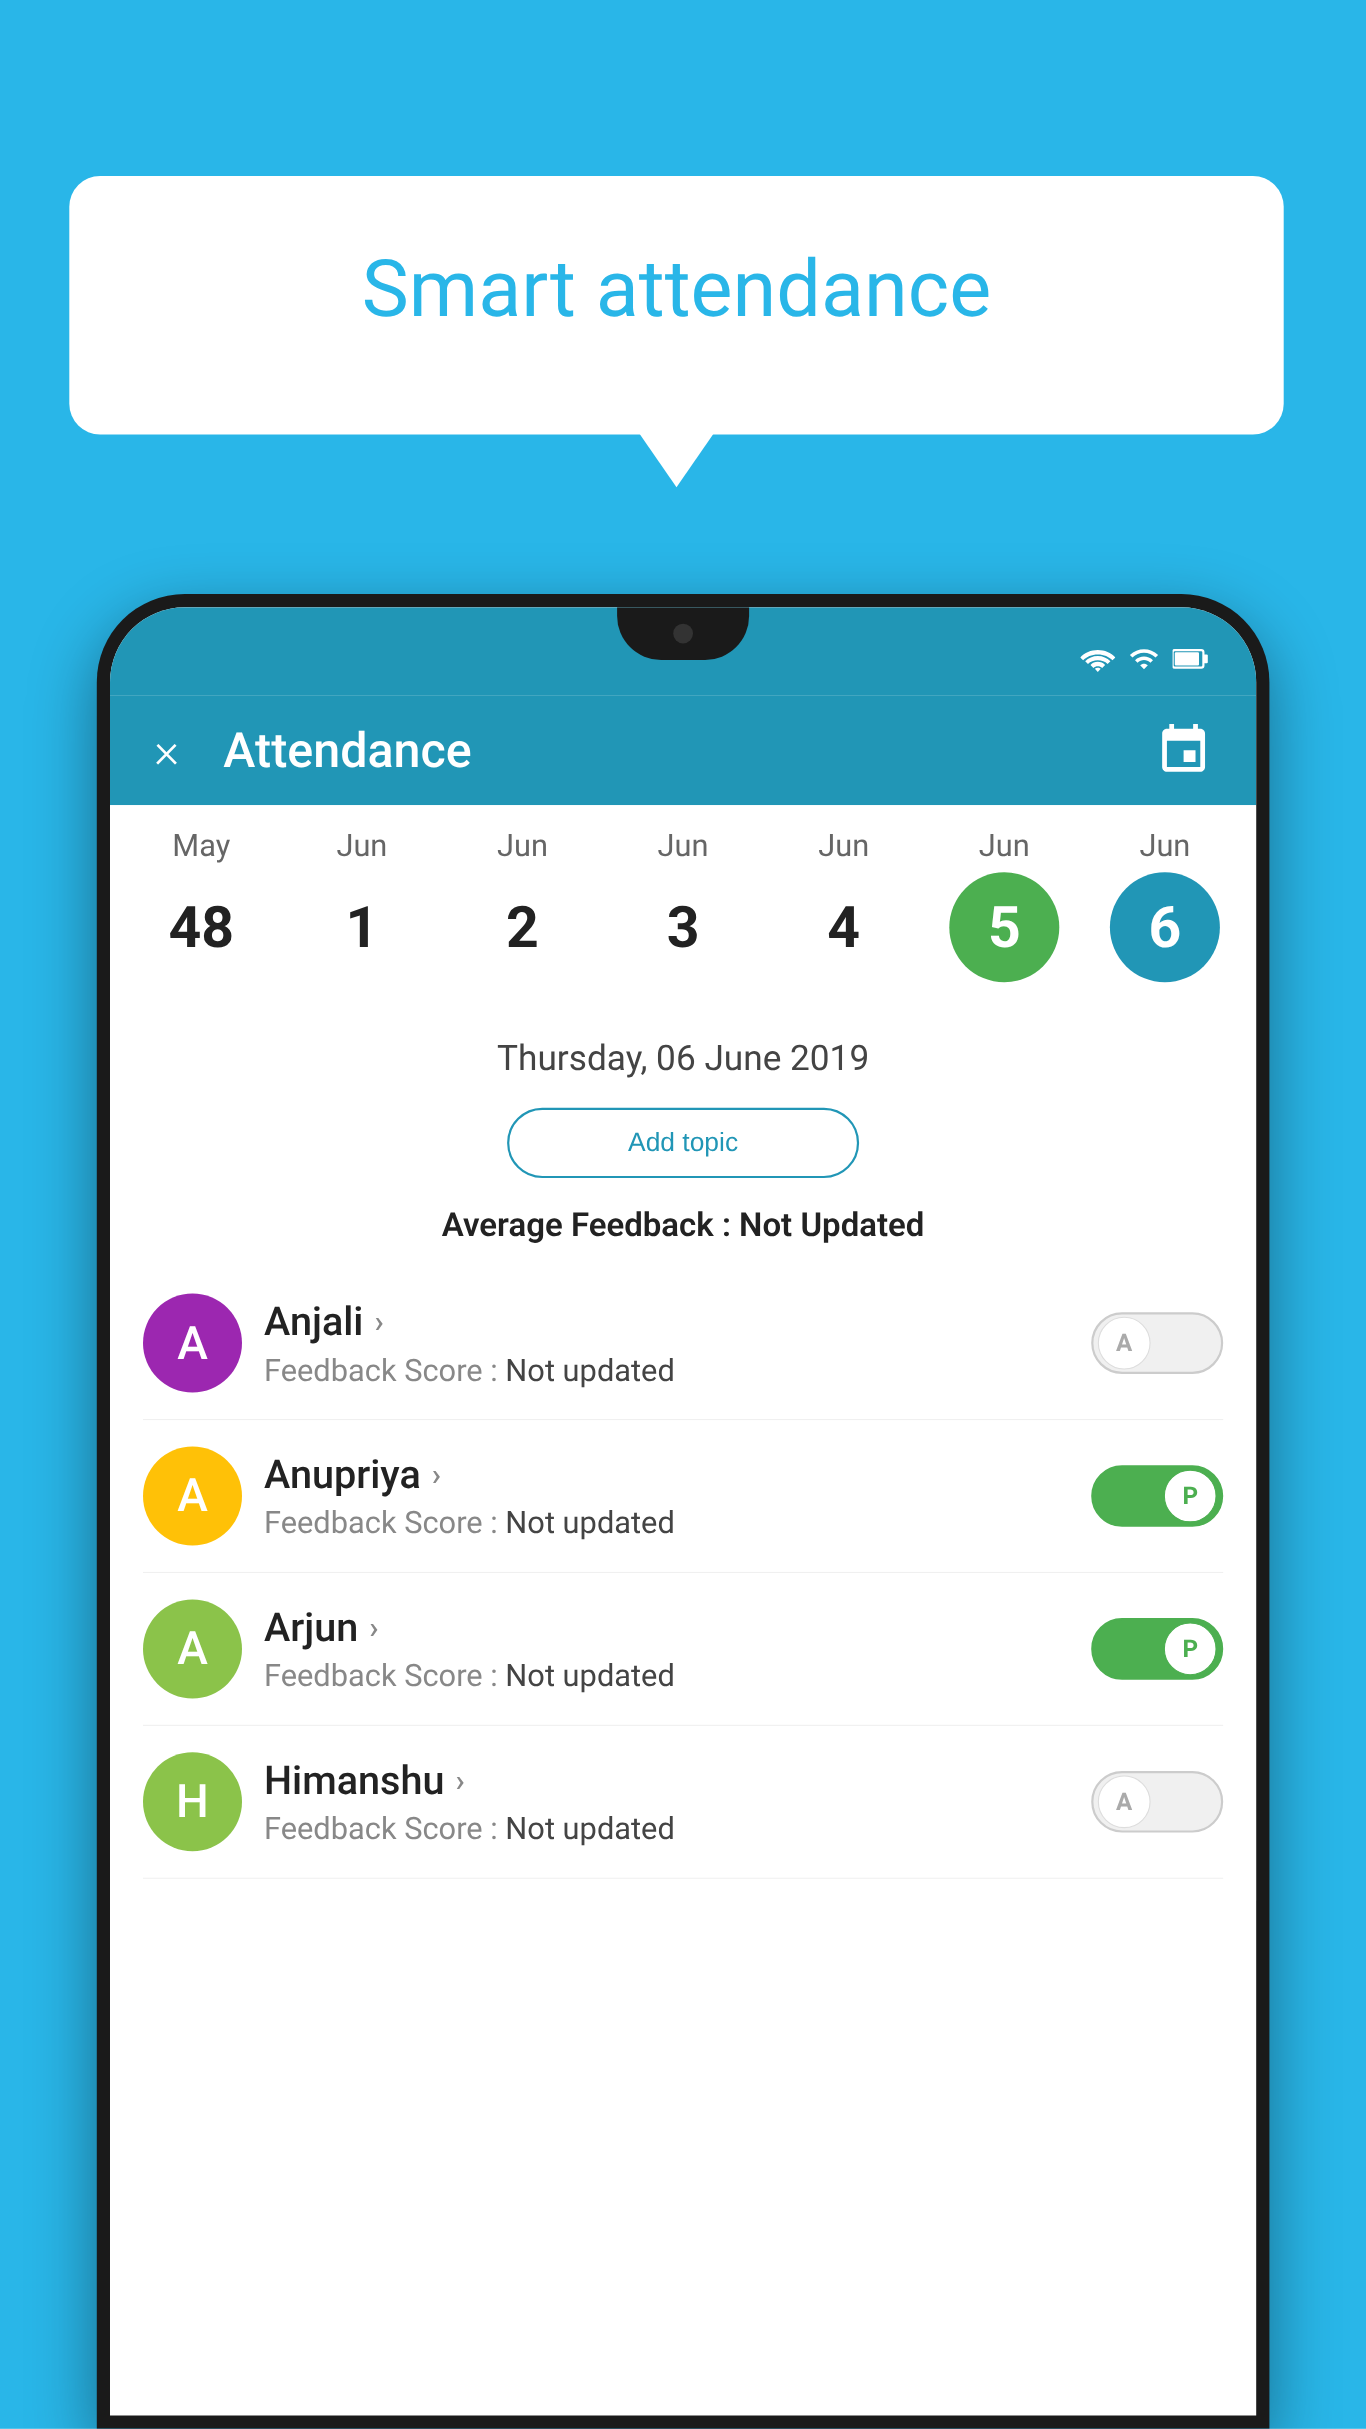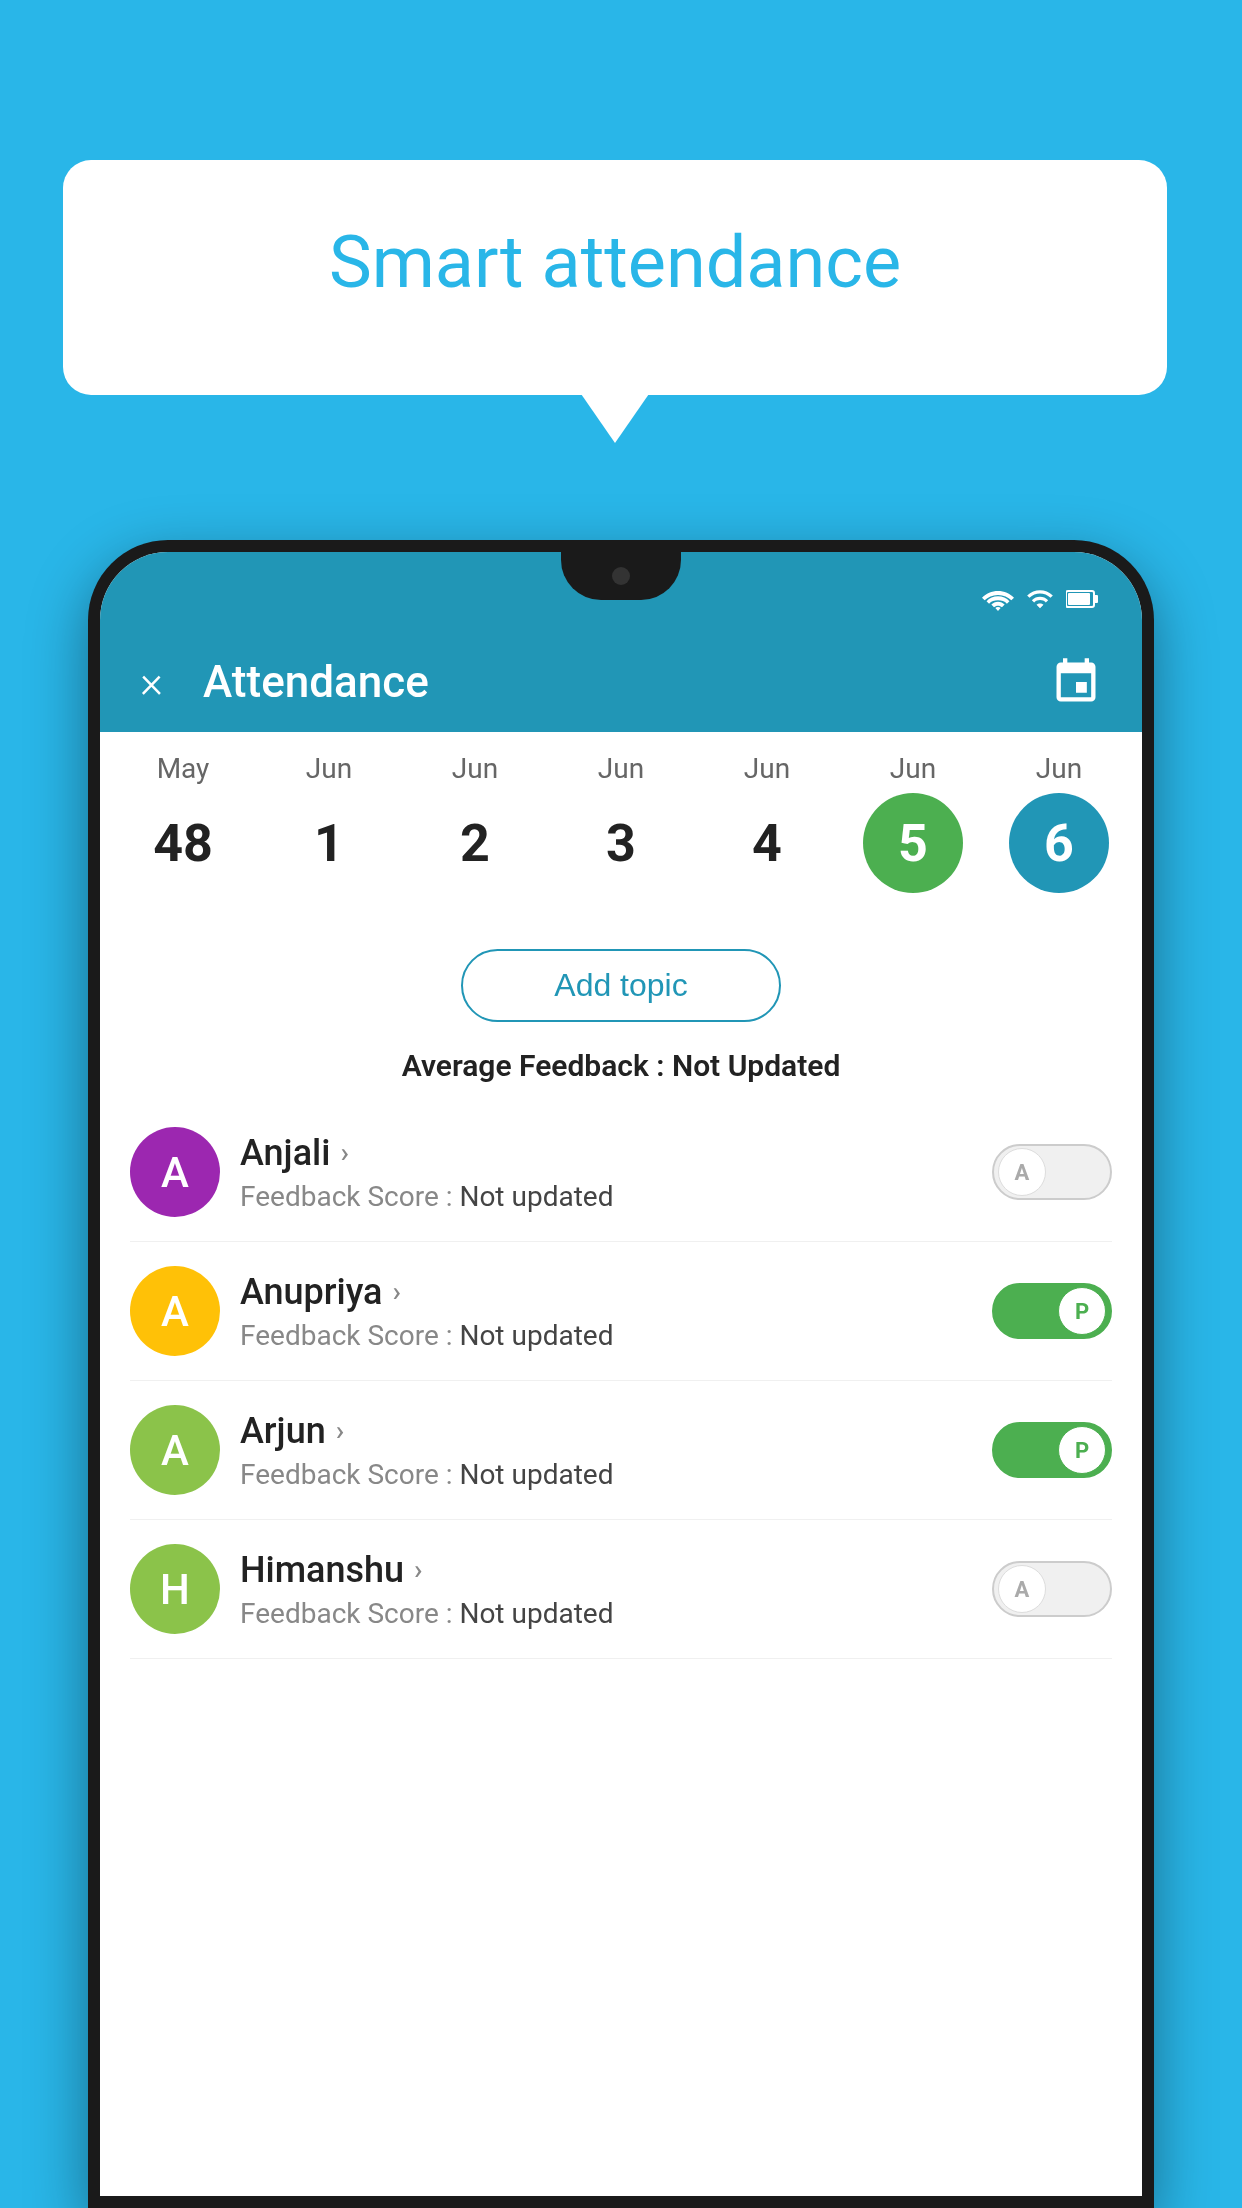--- a/index.html
+++ b/index.html
@@ -209,21 +209,21 @@
       padding: 10px 0;
     }
     .add-topic-btn {
       display: block;
       margin: 16px auto;
       border: 2px solid #2196b6;
       background: transparent;
       color: #2196b6;
       border-radius: 40px;
       padding: 16px 60px;
-      font-size: 32px;
+      font-size: 24px;
       cursor: pointer;
       width: 320px;
       text-align: center;
     }
     .avg-feedback {
       text-align: center;
       font-size: 30px;
       color: #888;
       padding: 10px 0 20px;
     }
@@ -390,20 +390,21 @@
           <span class="cal-month">Jun</span>
           <span class="cal-date green">5</span>
         </div>
         <div class="calendar-day">
           <span class="cal-month">Jun</span>
           <span class="cal-date blue">6</span>
         </div>
       </div>
 
     <div class="content-area">
+      <div class="selected-date-label">Thursday, 06 June 2019</div>
       <button class="add-topic-btn">Add topic</button>
       <div class="avg-feedback"><span>Average Feedback : </span><span style="color:#222;font-weight:600;">Not Updated</span></div>
 
       <div class="student-list" id="student-list">
           <div class="student-row">
             <div class="avatar" style="background: rgb(156, 39, 176);">A</div>
             <div class="student-info">
               <div class="student-name">Anjali <span class="chevron">›</span></div>
               <div class="feedback-score">Feedback Score : <span>Not updated</span></div>
             </div>

